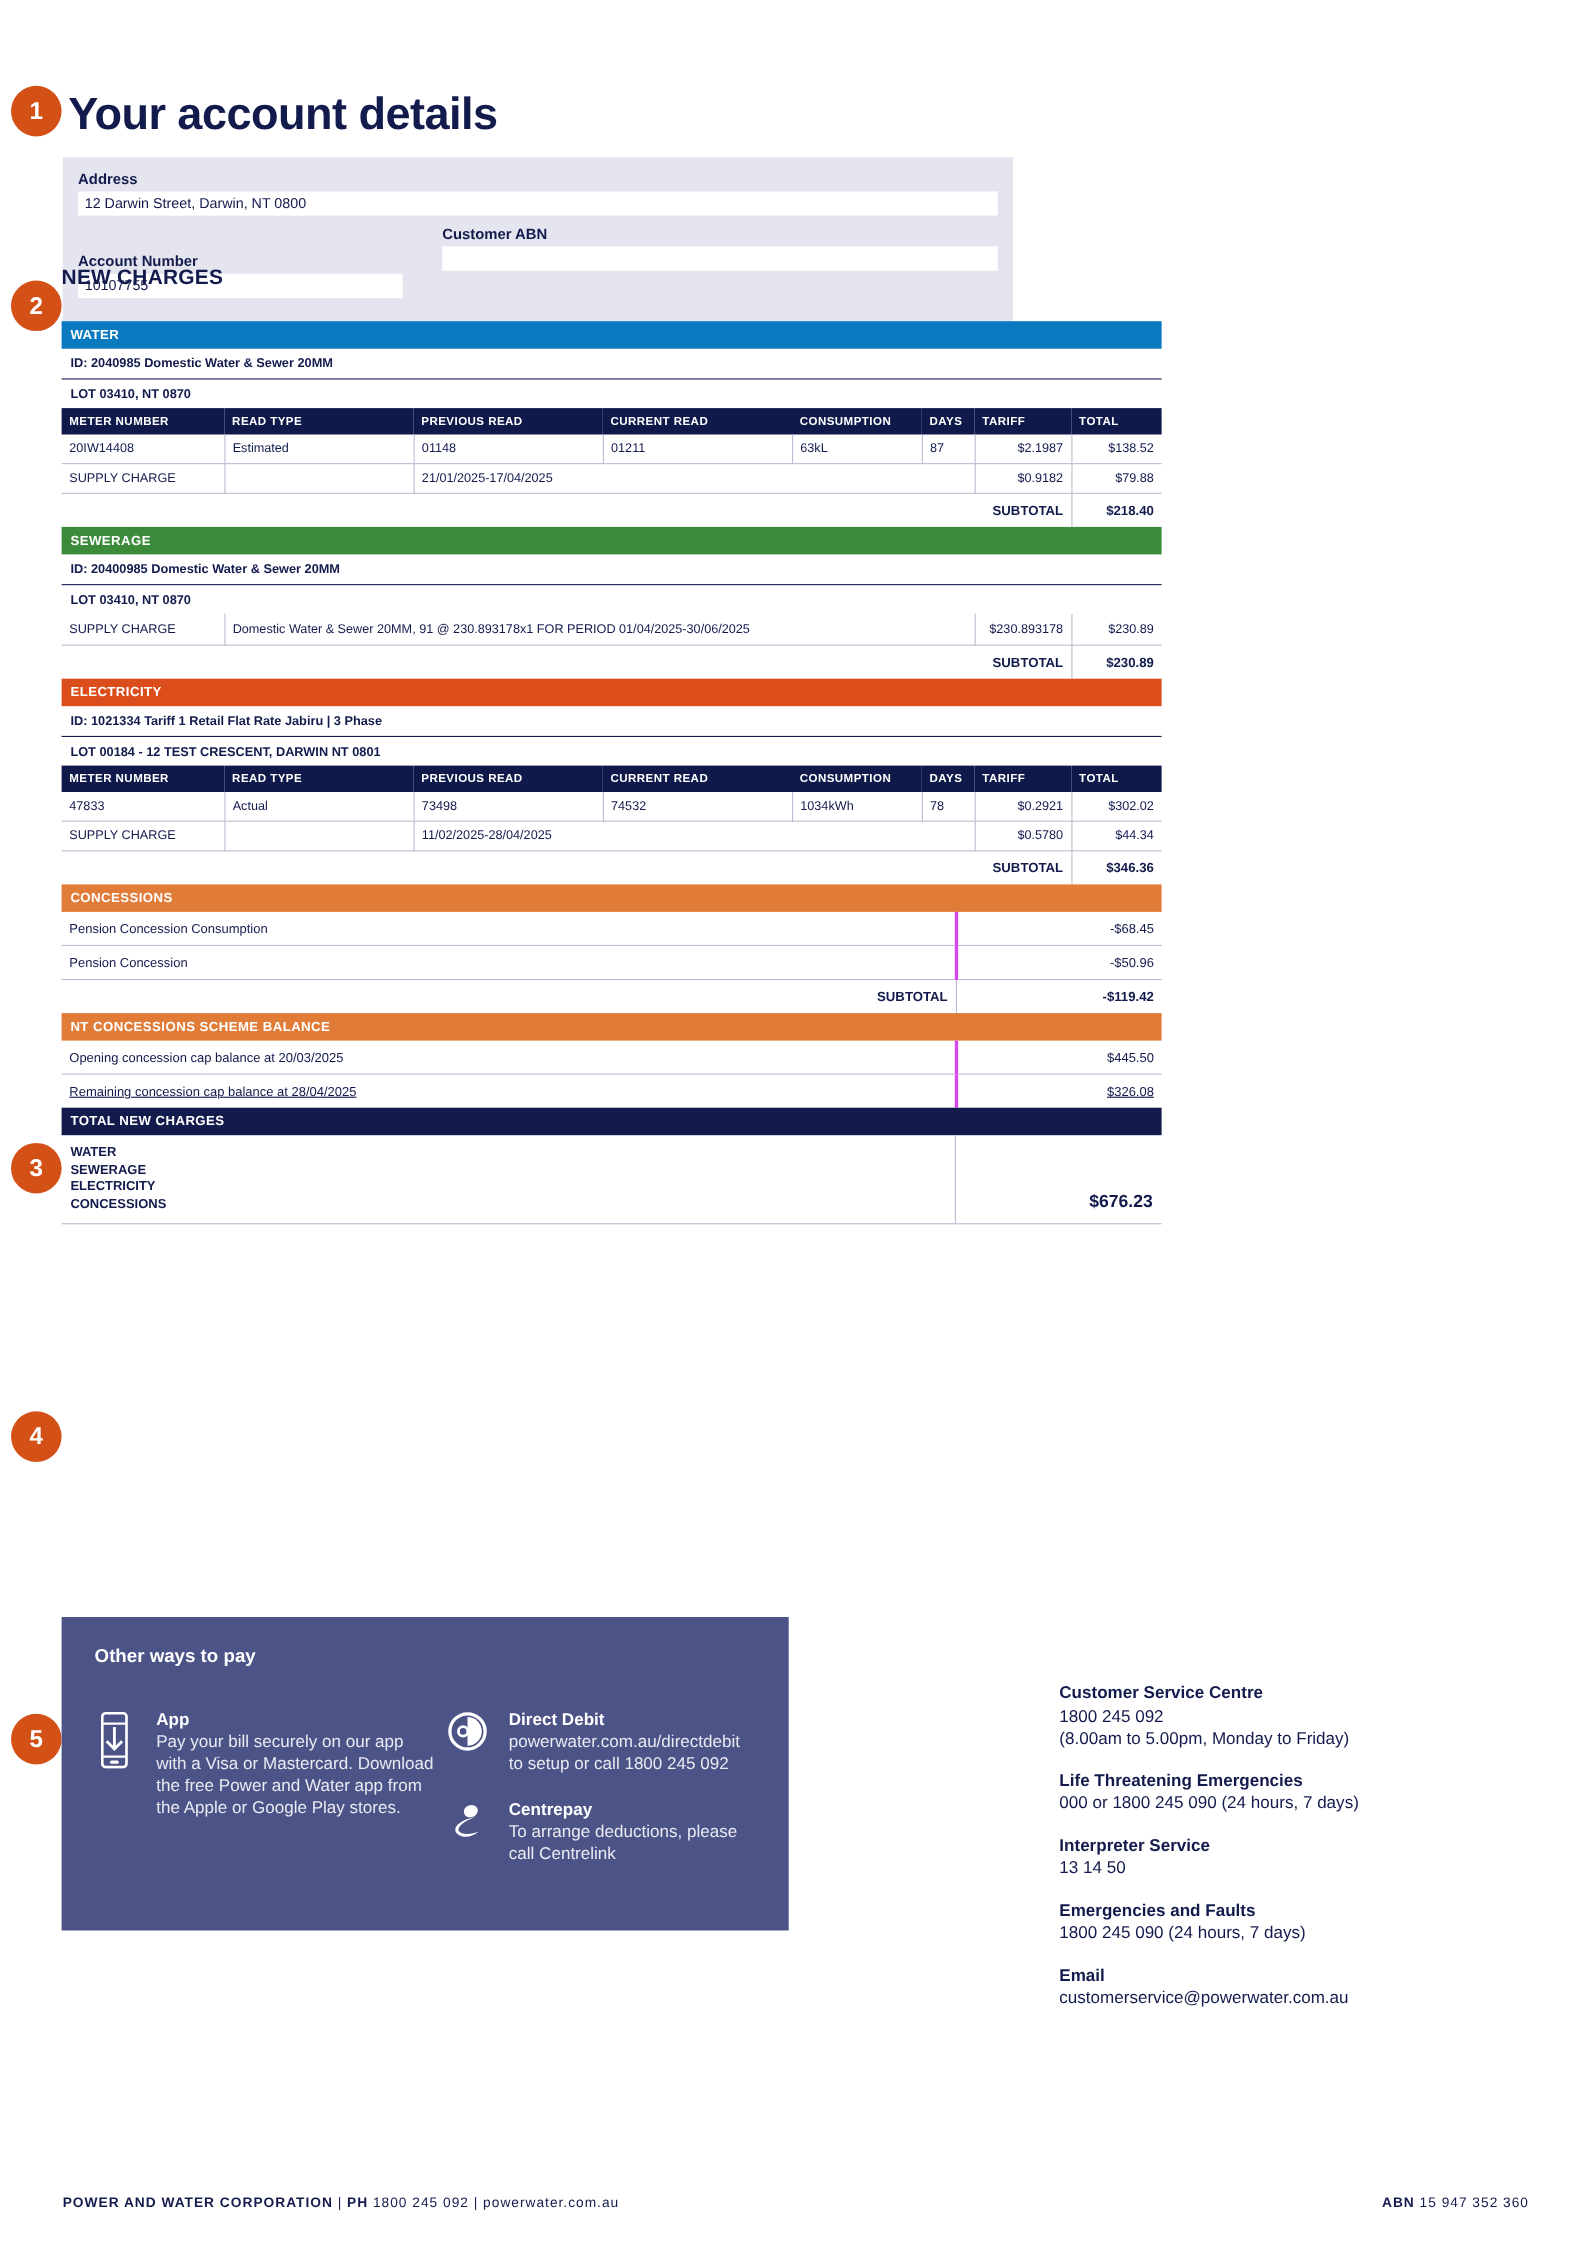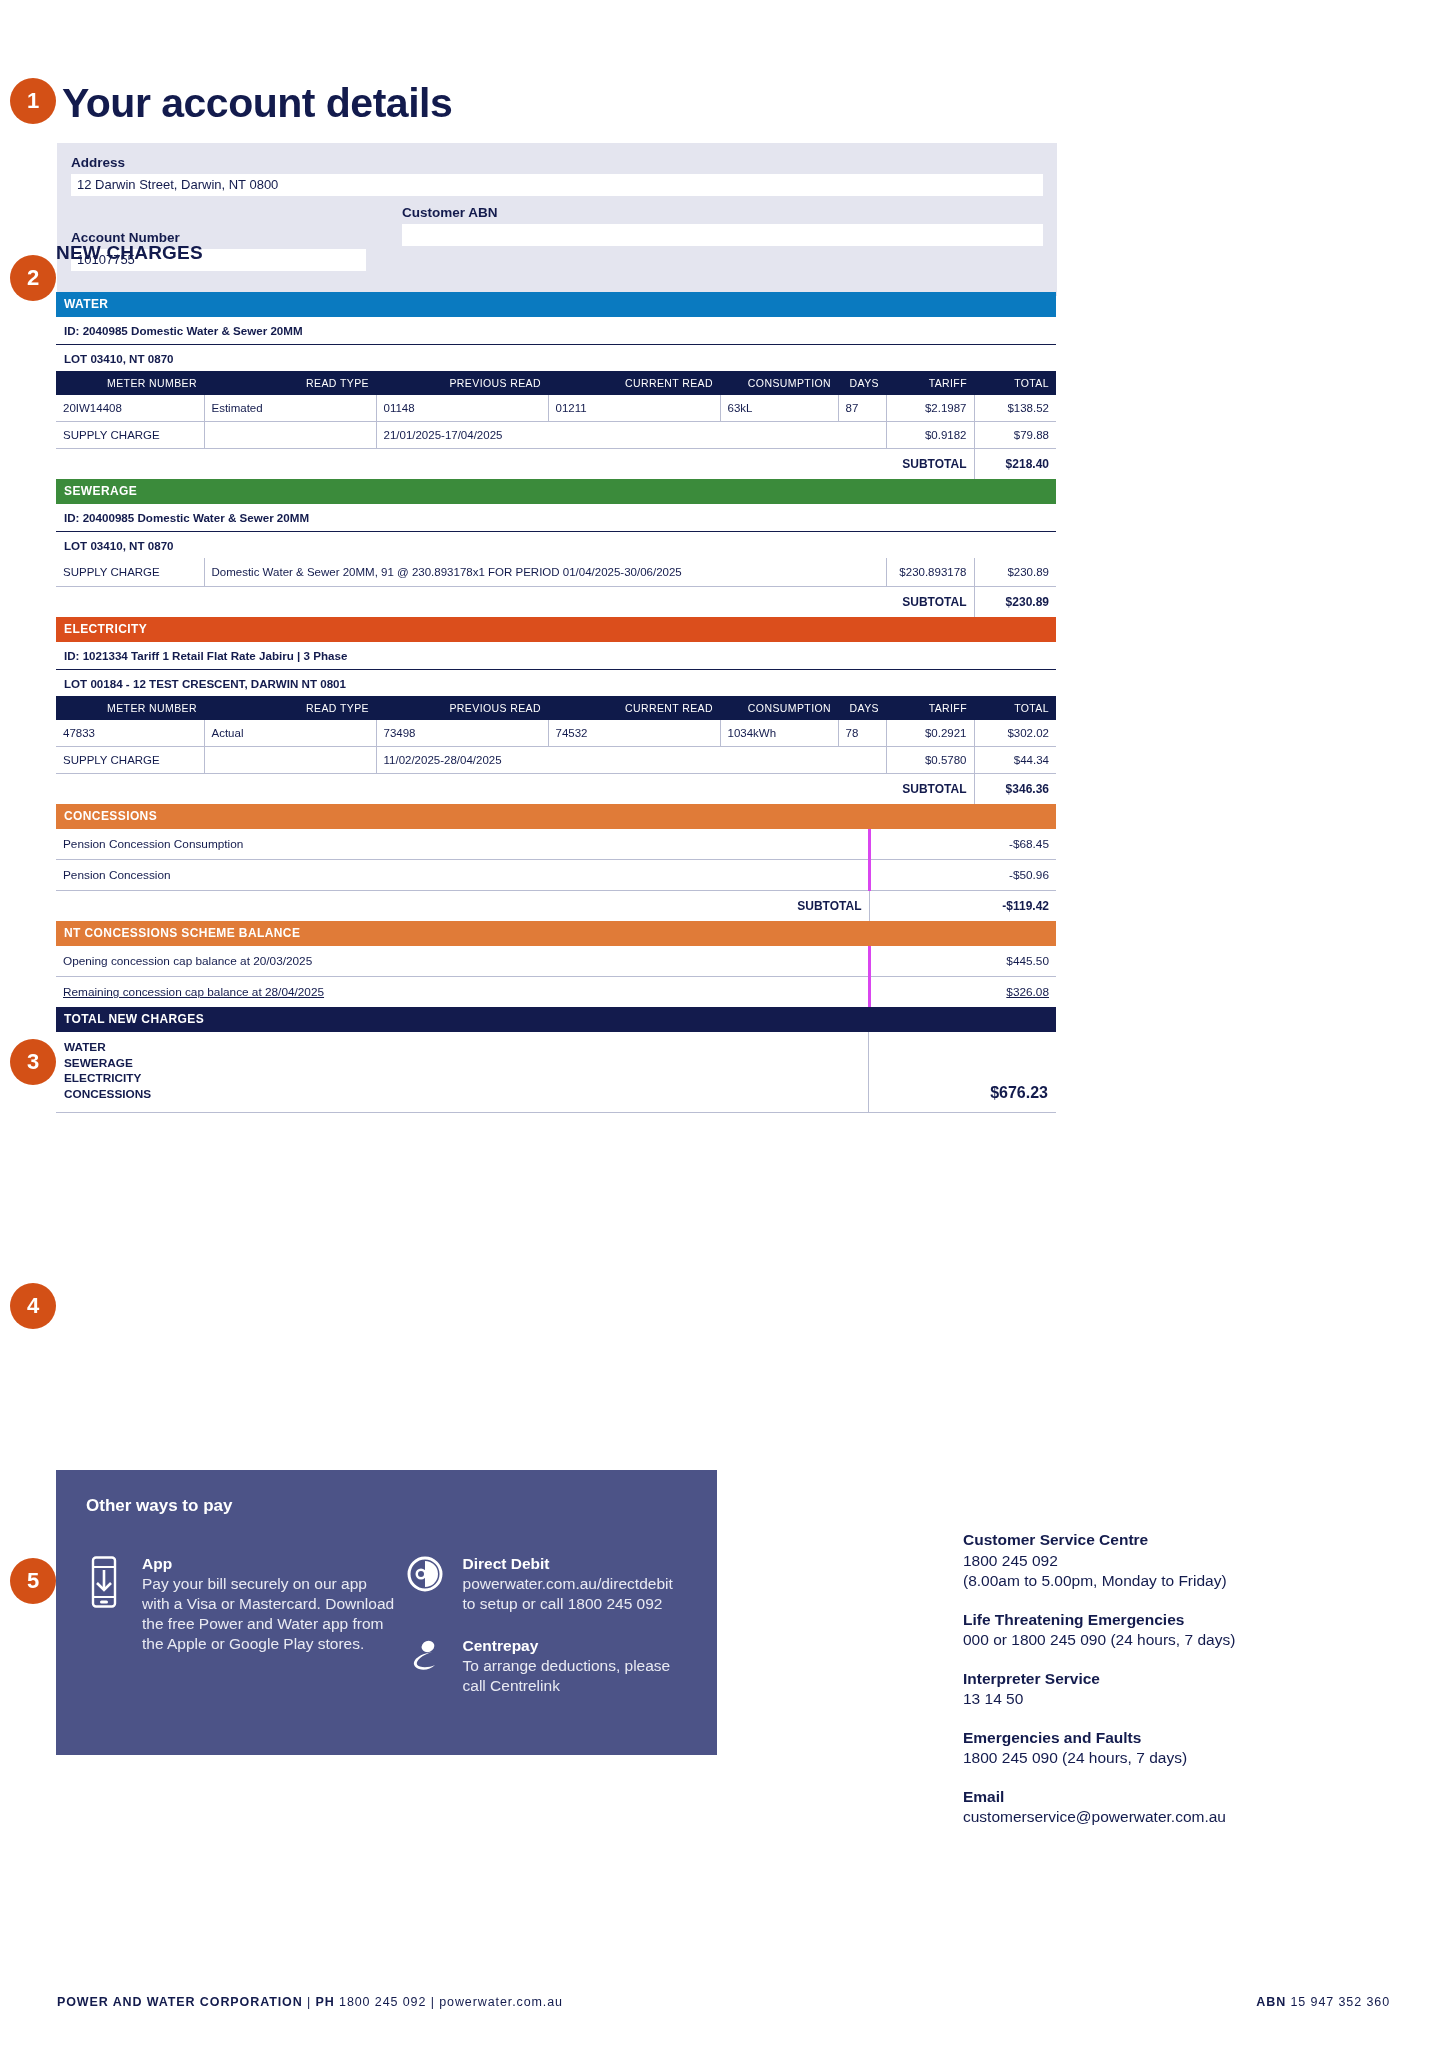--- a/index.html
+++ b/index.html
@@ -37,21 +37,21 @@
     font-size:41px;
     font-weight:700;
     letter-spacing:-0.5px;
     color:#131B4D;
   }
 
   
   .acct-box {
     position:absolute;
     left:57px; top:143px;
-    width:1000px;
+    width:864px;
     background:#E4E5EF;
     padding:12px 14px 16px 14px;
   }
   .field-label {
     font-size:13.5px; font-weight:700; color:#131B4D;
     margin-bottom:4px;
   }
   .field-input {
     background:#ffffff;
     height:22px;
@@ -105,23 +105,23 @@
 
   table.meter {
     width:100%;
     border-collapse:collapse;
     table-layout:fixed;
   }
   table.meter th {
     background:#0F1A4A;
     color:#ffffff;
     font-size:10.5px;
-    font-weight:400;
+    font-weight:700;
     letter-spacing:0.4px;
-    text-align:right;
+    text-align:left;
     padding:6px 7px;
     border:none;
   }
   table.meter td {
     font-size:11.5px;
     padding:7px 7px;
     border-right:1px solid #B9BDD2;
     border-bottom:1px solid #B9BDD2;
     color:#131B4D;
     vertical-align:middle;

